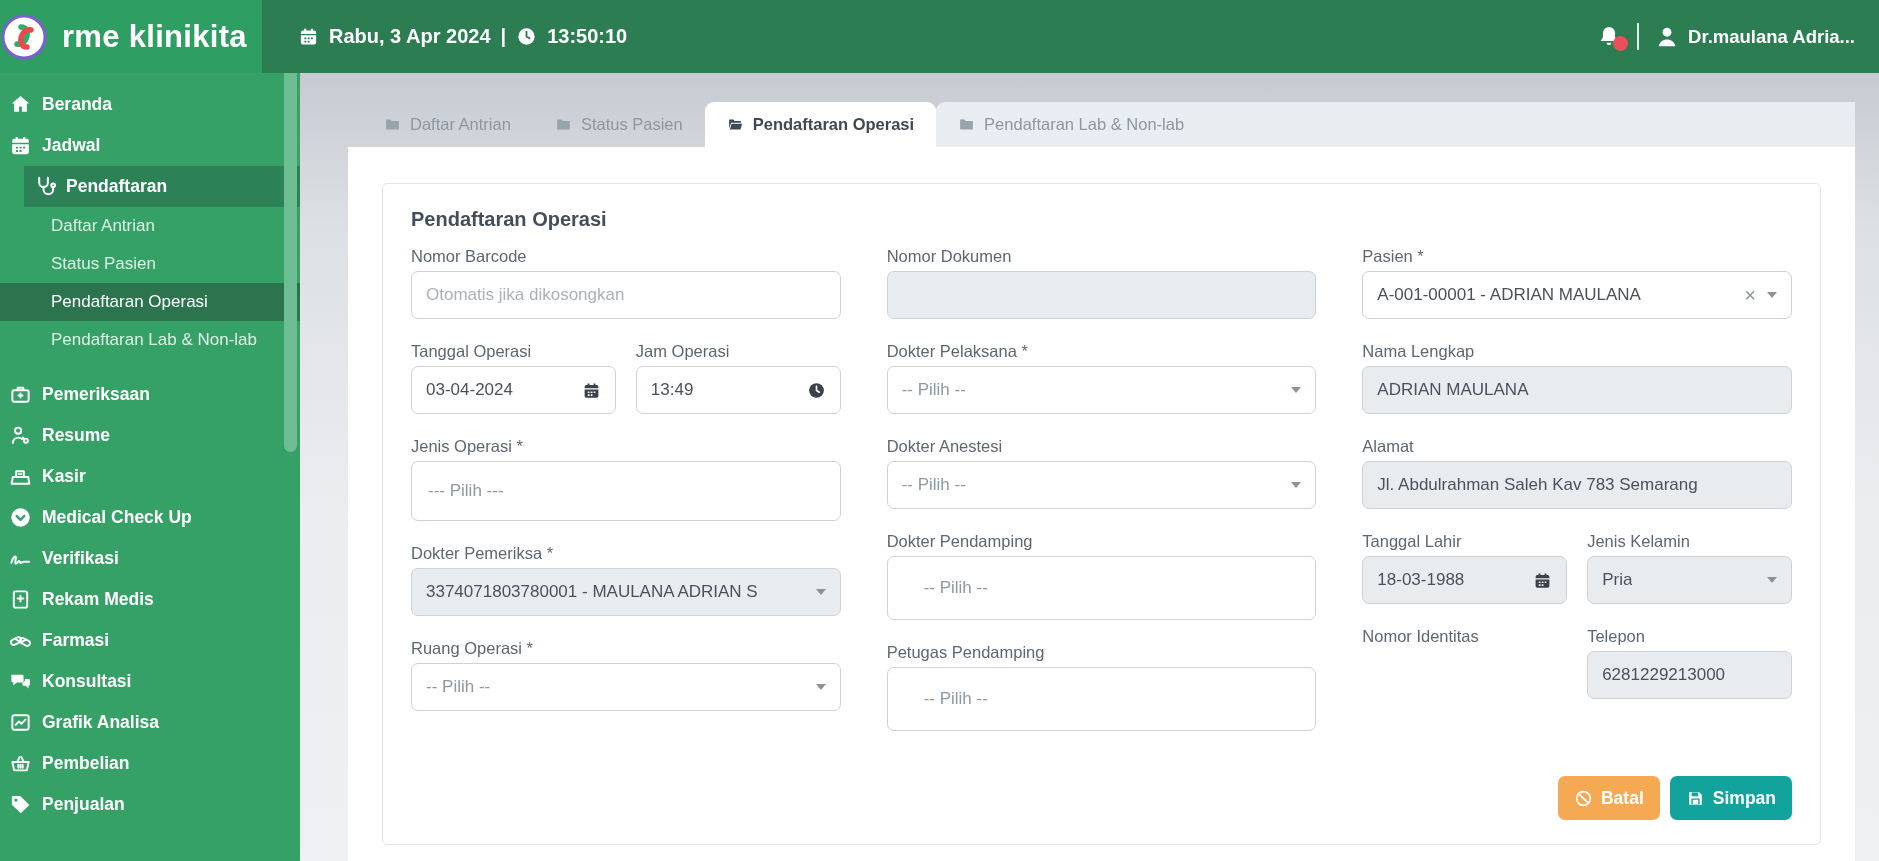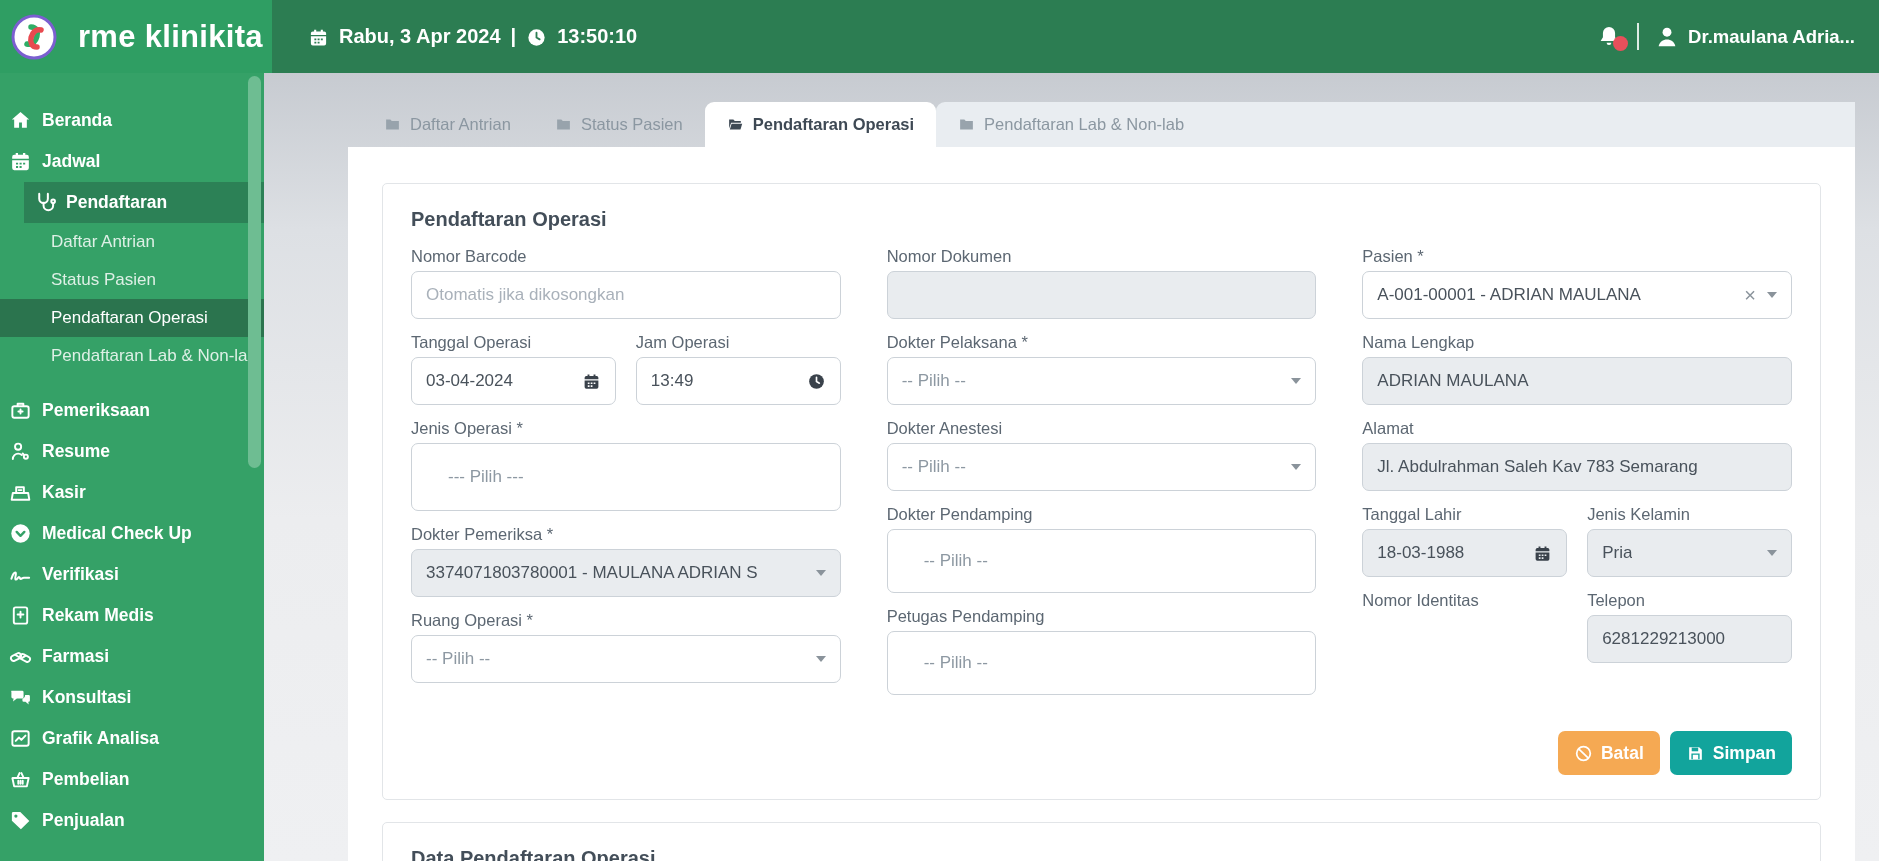--- a/index.html
+++ b/index.html
@@ -2,35 +2,35 @@
 <html><head>
 <meta charset="utf-8">
 <style>
   html,body{margin:0;padding:0;}
   body{overflow:hidden;}
   .app{position:relative;width:1879px;height:861px;overflow:hidden;
        font-family:"Liberation Sans",sans-serif;
        background:linear-gradient(180deg,#c7cbd1 73px,#dde0e4 230px,#ecedef 520px,#eff0f2 100%);}
   
   .topbar{position:absolute;top:0;left:0;right:0;height:73px;display:flex;background:#2c7d52;z-index:5;}
-  .logo-block{width:262px;flex:none;background:#2f9e63;display:flex;align-items:center;gap:20px;padding-left:10px;}
+  .logo-block{width:262px;flex:none;background:#2f9e63;display:flex;align-items:center;gap:14px;}
   .brand{font-size:31px;font-weight:700;color:#fff;letter-spacing:.3px;white-space:nowrap;}
   .header-main{flex:1;display:flex;align-items:center;justify-content:space-between;padding:0 24px 0 36px;}
-  .datetime{display:flex;align-items:flex-end;gap:10px;color:#fff;font-size:20px;font-weight:700;}
+  .datetime{display:flex;align-items:center;gap:10px;color:#fff;font-size:20px;font-weight:700;}
   .datetime svg{width:21px;height:21px;}
   .header-right{display:flex;align-items:center;gap:15px;color:#fff;}
   .bell-wrap{position:relative;width:26px;height:26px;}
   .bell-wrap svg{width:26px;height:26px;}
   .badge-dot{position:absolute;right:-6px;bottom:-1px;width:15px;height:15px;border-radius:50%;background:#e8505b;}
   .v-divider{width:2px;height:27px;background:rgba(255,255,255,.85);}
   .user-wrap{display:flex;align-items:center;gap:8px;}
   .user-wrap svg{width:26px;height:26px;}
   .username{font-size:18.5px;font-weight:600;white-space:nowrap;}
   
-  .sidebar{position:absolute;top:73px;left:0;bottom:0;width:264px;background:#35a167;padding-top:27px;color:#fff;z-index:4;}
+  .sidebar{position:absolute;top:57px;left:0;bottom:0;width:300px;background:#35a167;padding-top:27px;color:#fff;z-index:4;}
   .side-item{display:flex;align-items:center;gap:10px;height:41px;padding:0 14px 0 9px;font-size:17.5px;font-weight:600;white-space:nowrap;}
   .side-item svg{width:23px;height:23px;flex:none;}
   .side-item.parent-active{background:#2c8156;margin-left:24px;}
   .sub-list{margin-bottom:15px;}
   .sub-item{height:38px;display:flex;align-items:center;padding-left:51px;font-size:17px;font-weight:400;color:#def0e6;white-space:nowrap;}
   .sub-item.active{background:#2b744e;color:#fff;}
   .side-scrollthumb{position:absolute;top:3px;right:3px;width:13px;height:392px;border-radius:7px;background:#6ebd92;}
   
   .main-col{position:absolute;left:300px;top:73px;right:0;bottom:0;display:flex;flex-direction:column;}
   .tabs{display:flex;height:45px;margin:29px 24px 0 48px;padding-left:14px;align-items:stretch;}
@@ -39,31 +39,31 @@
   .tab.active{background:#fff;border-radius:9px 9px 0 0;color:#3e4954;font-weight:700;}
   .tab.active svg{color:#3e4954;}
   .tab.light-bg{background:#e9edf1;border-radius:9px 0 0 0;flex:1;justify-content:flex-start;}
   .panel{flex:1;margin:0 24px 0 48px;background:#fff;padding:36px 34px 0;overflow:hidden;}
   .card{border:1px solid #e2e5e8;border-radius:5px;background:#fff;}
   .card1{padding:24px 28px 24px;}
   .card2{margin-top:22px;padding:24px 28px;height:220px;}
   .card-title{font-size:20px;font-weight:700;color:#434e59;margin:0 0 16px;}
   
   .grid{display:grid;grid-template-columns:1fr 1fr 1fr;column-gap:46px;align-items:start;}
-  .field{margin-bottom:14px;}
+  .field{margin-bottom:23px;}
   .field > label{display:block;font-size:16.5px;color:#5c6772;margin-bottom:5px;white-space:nowrap;}
   .control{position:relative;box-sizing:border-box;height:48px;border:1px solid #ccd2d8;border-radius:7px;background:#fff;
            display:flex;align-items:center;padding:0 14px;font-size:17px;color:#49525b;overflow:hidden;white-space:nowrap;}
   .control.disabled{background:#e9ecef;}
   .control input{border:none;outline:none;background:transparent;width:100%;font:inherit;color:inherit;padding:0;}
   .control input::placeholder{color:#a9b1ba;}
   .control .val{overflow:hidden;text-overflow:clip;}
   .control .trail{margin-left:auto;display:flex;align-items:center;gap:11px;flex:none;padding-left:8px;}
   .control .trail svg{width:19px;height:19px;color:#3a424b;}
-  .tall{height:68px;padding-left:36px;}
+  .tall{height:60px;padding-left:16px;}
   .taller{height:64px;padding-left:36px;}
   .placeholder{color:#8d98a2;}
   .row2{display:flex;gap:20px;}
   .row2 .field{flex:1;min-width:0;}
   .caret{width:0;height:0;border-left:5.5px solid transparent;border-right:5.5px solid transparent;border-top:6.5px solid #8a939b;}
   .clear-x{font-size:20px;color:#8a939b;line-height:1;cursor:pointer;}
   .actions{display:flex;justify-content:flex-end;gap:10px;margin-top:22px;}
   .btn{display:inline-flex;align-items:center;gap:8px;height:44px;padding:0 16px;border-radius:7px;color:#fff;
        font-size:17.5px;font-weight:600;border:none;cursor:pointer;font-family:inherit;}
   .btn svg{width:19px;height:19px;}

